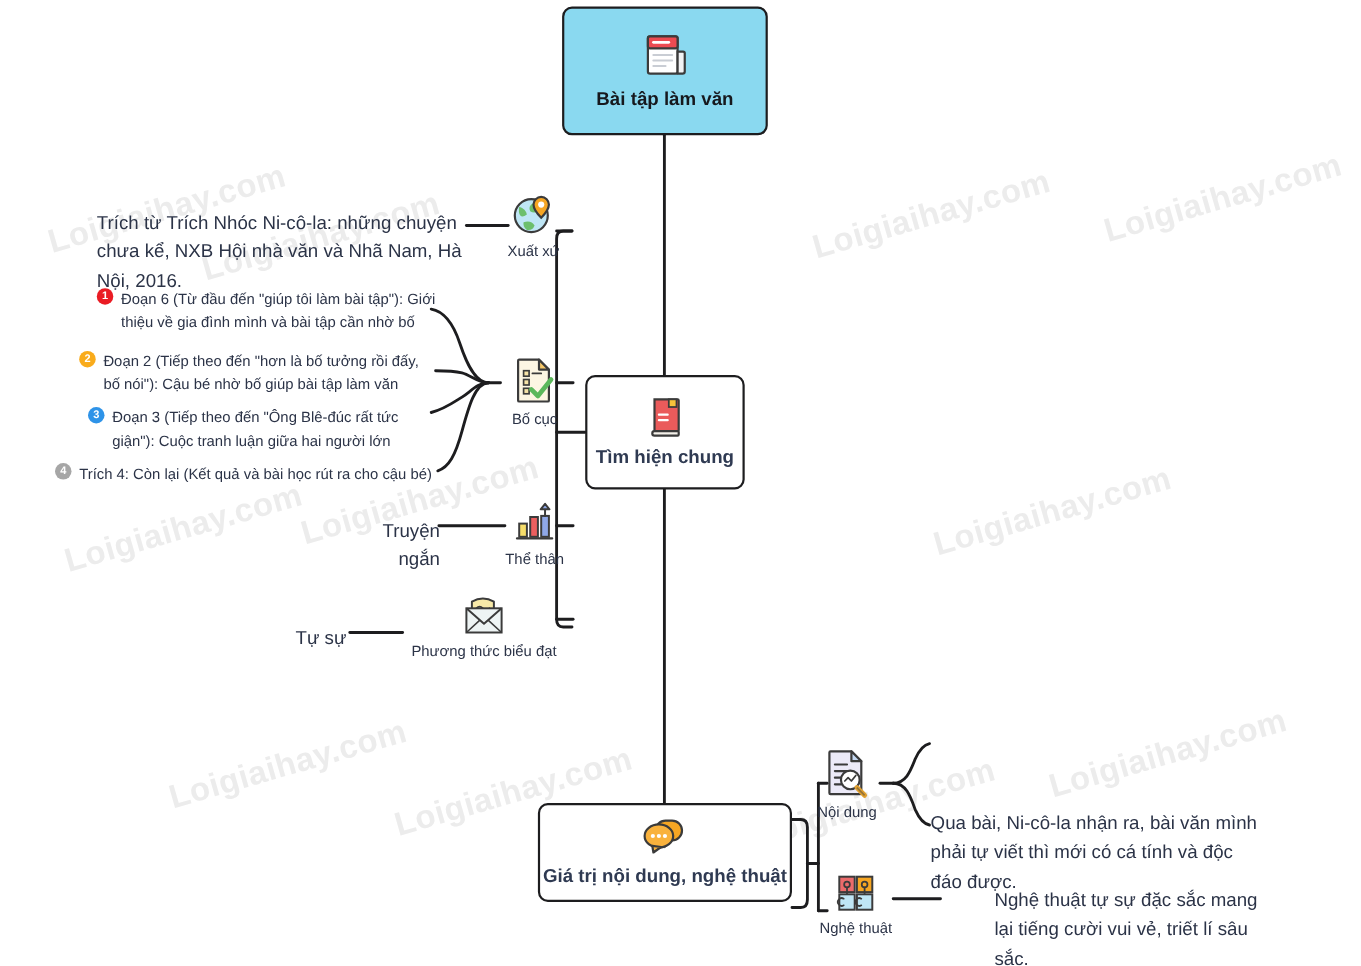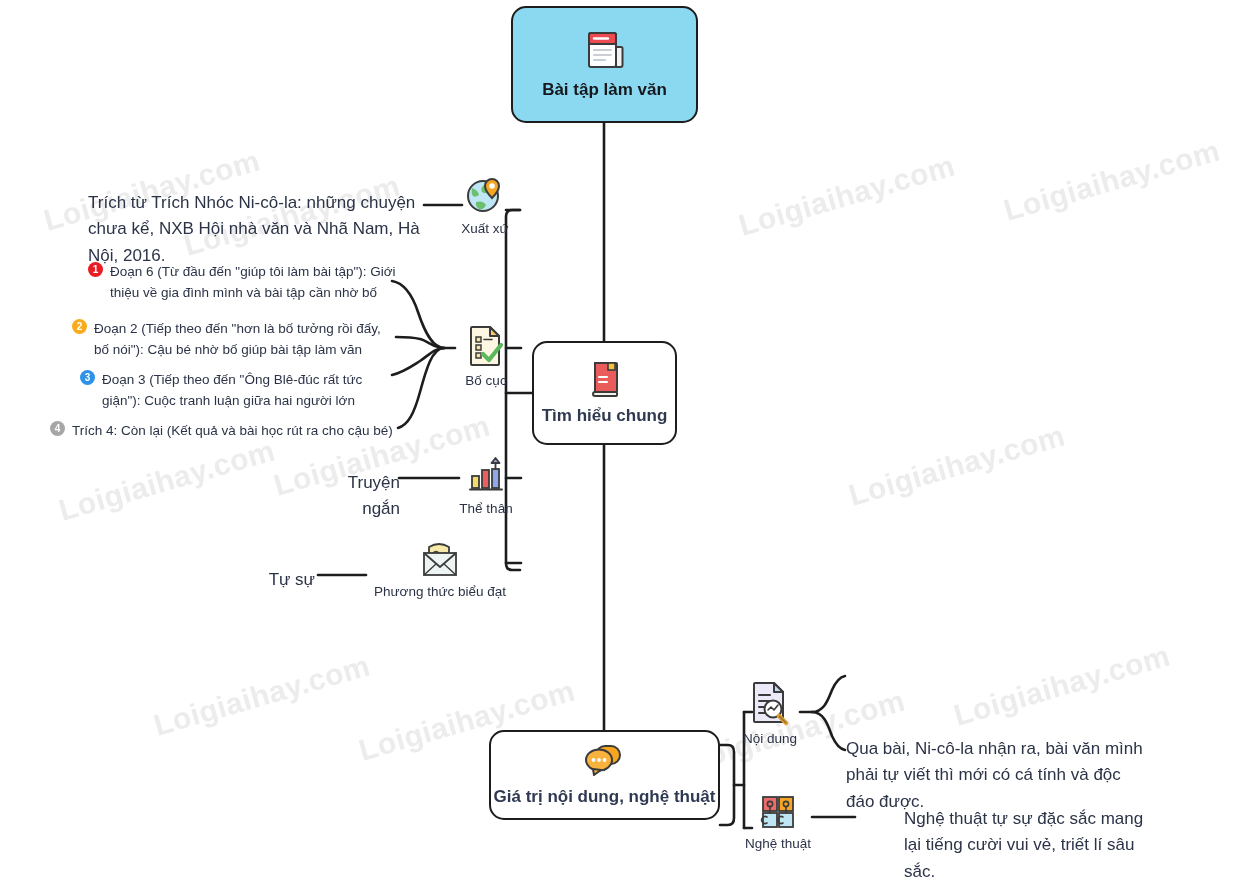--- a/index.html
+++ b/index.html
@@ -44,21 +44,21 @@
     z-index: 2;
     pointer-events: none;
   }
 
   
   .node {
     position: absolute;
     z-index: 4;
     box-sizing: border-box;
     border: 2.5px solid #1d1d1f;
-    border-radius: 15px;
+    border-radius: 9px;
     display: flex;
     flex-direction: column;
     align-items: center;
     justify-content: center;
   }
   .node .node-label {
     font-size: 17px;
     font-weight: bold;
     line-height: 1.2;
     text-align: center;
@@ -210,21 +210,21 @@
   <div class="node" id="node-general">
     <span class="node-icon">
       <svg width="34" height="40" viewBox="0 0 34 40" xmlns="http://www.w3.org/2000/svg">
         <path d="M7 4 h21 a1 1 0 0 1 1 1 v27 a1 1 0 0 1 -1 1 H7 Z" fill="#ea5b5b" stroke="#3b3b3b" stroke-width="2"></path>
         <rect x="20" y="4" width="7" height="7" fill="#f6c23a" stroke="#3b3b3b" stroke-width="1.6"></rect>
         <line x1="11" y1="18" x2="19" y2="18" stroke="#ffffff" stroke-width="2" stroke-linecap="round"></line>
         <line x1="11" y1="23" x2="19" y2="23" stroke="#ffffff" stroke-width="2" stroke-linecap="round"></line>
         <path d="M7 33 h21 a1 1 0 0 1 1 1 v2 a1 1 0 0 1 -1 1 H7 a1.6 1.6 0 0 1 0 -4 Z" fill="#f4f1ea" stroke="#3b3b3b" stroke-width="2"></path>
       </svg>
     </span>
-    <span class="node-label">Tìm hiểu chung</span>
+    <span class="node-label">Tìm hiện chung</span>
   </div>
 
   <div class="node" id="node-value">
     <span class="node-icon">
       <svg width="48" height="38" viewBox="0 0 48 38" xmlns="http://www.w3.org/2000/svg">
         <path d="M30 4 a9 9 0 0 1 0 18 h-1 l-5 5 v-5 a9 9 0 0 1 0 -18 Z" fill="#f6a623" stroke="#3b3b3b" stroke-width="2"></path>
         <ellipse cx="18" cy="18" rx="13" ry="10.5" fill="#f9b23d" stroke="#3b3b3b" stroke-width="2"></ellipse>
         <path d="M12 27 l1 6 l7 -5 Z" fill="#f9b23d" stroke="#3b3b3b" stroke-width="2" stroke-linejoin="round"></path>
         <circle cx="12.5" cy="18" r="1.9" fill="#ffffff"></circle>
         <circle cx="18" cy="18" r="1.9" fill="#ffffff"></circle>

